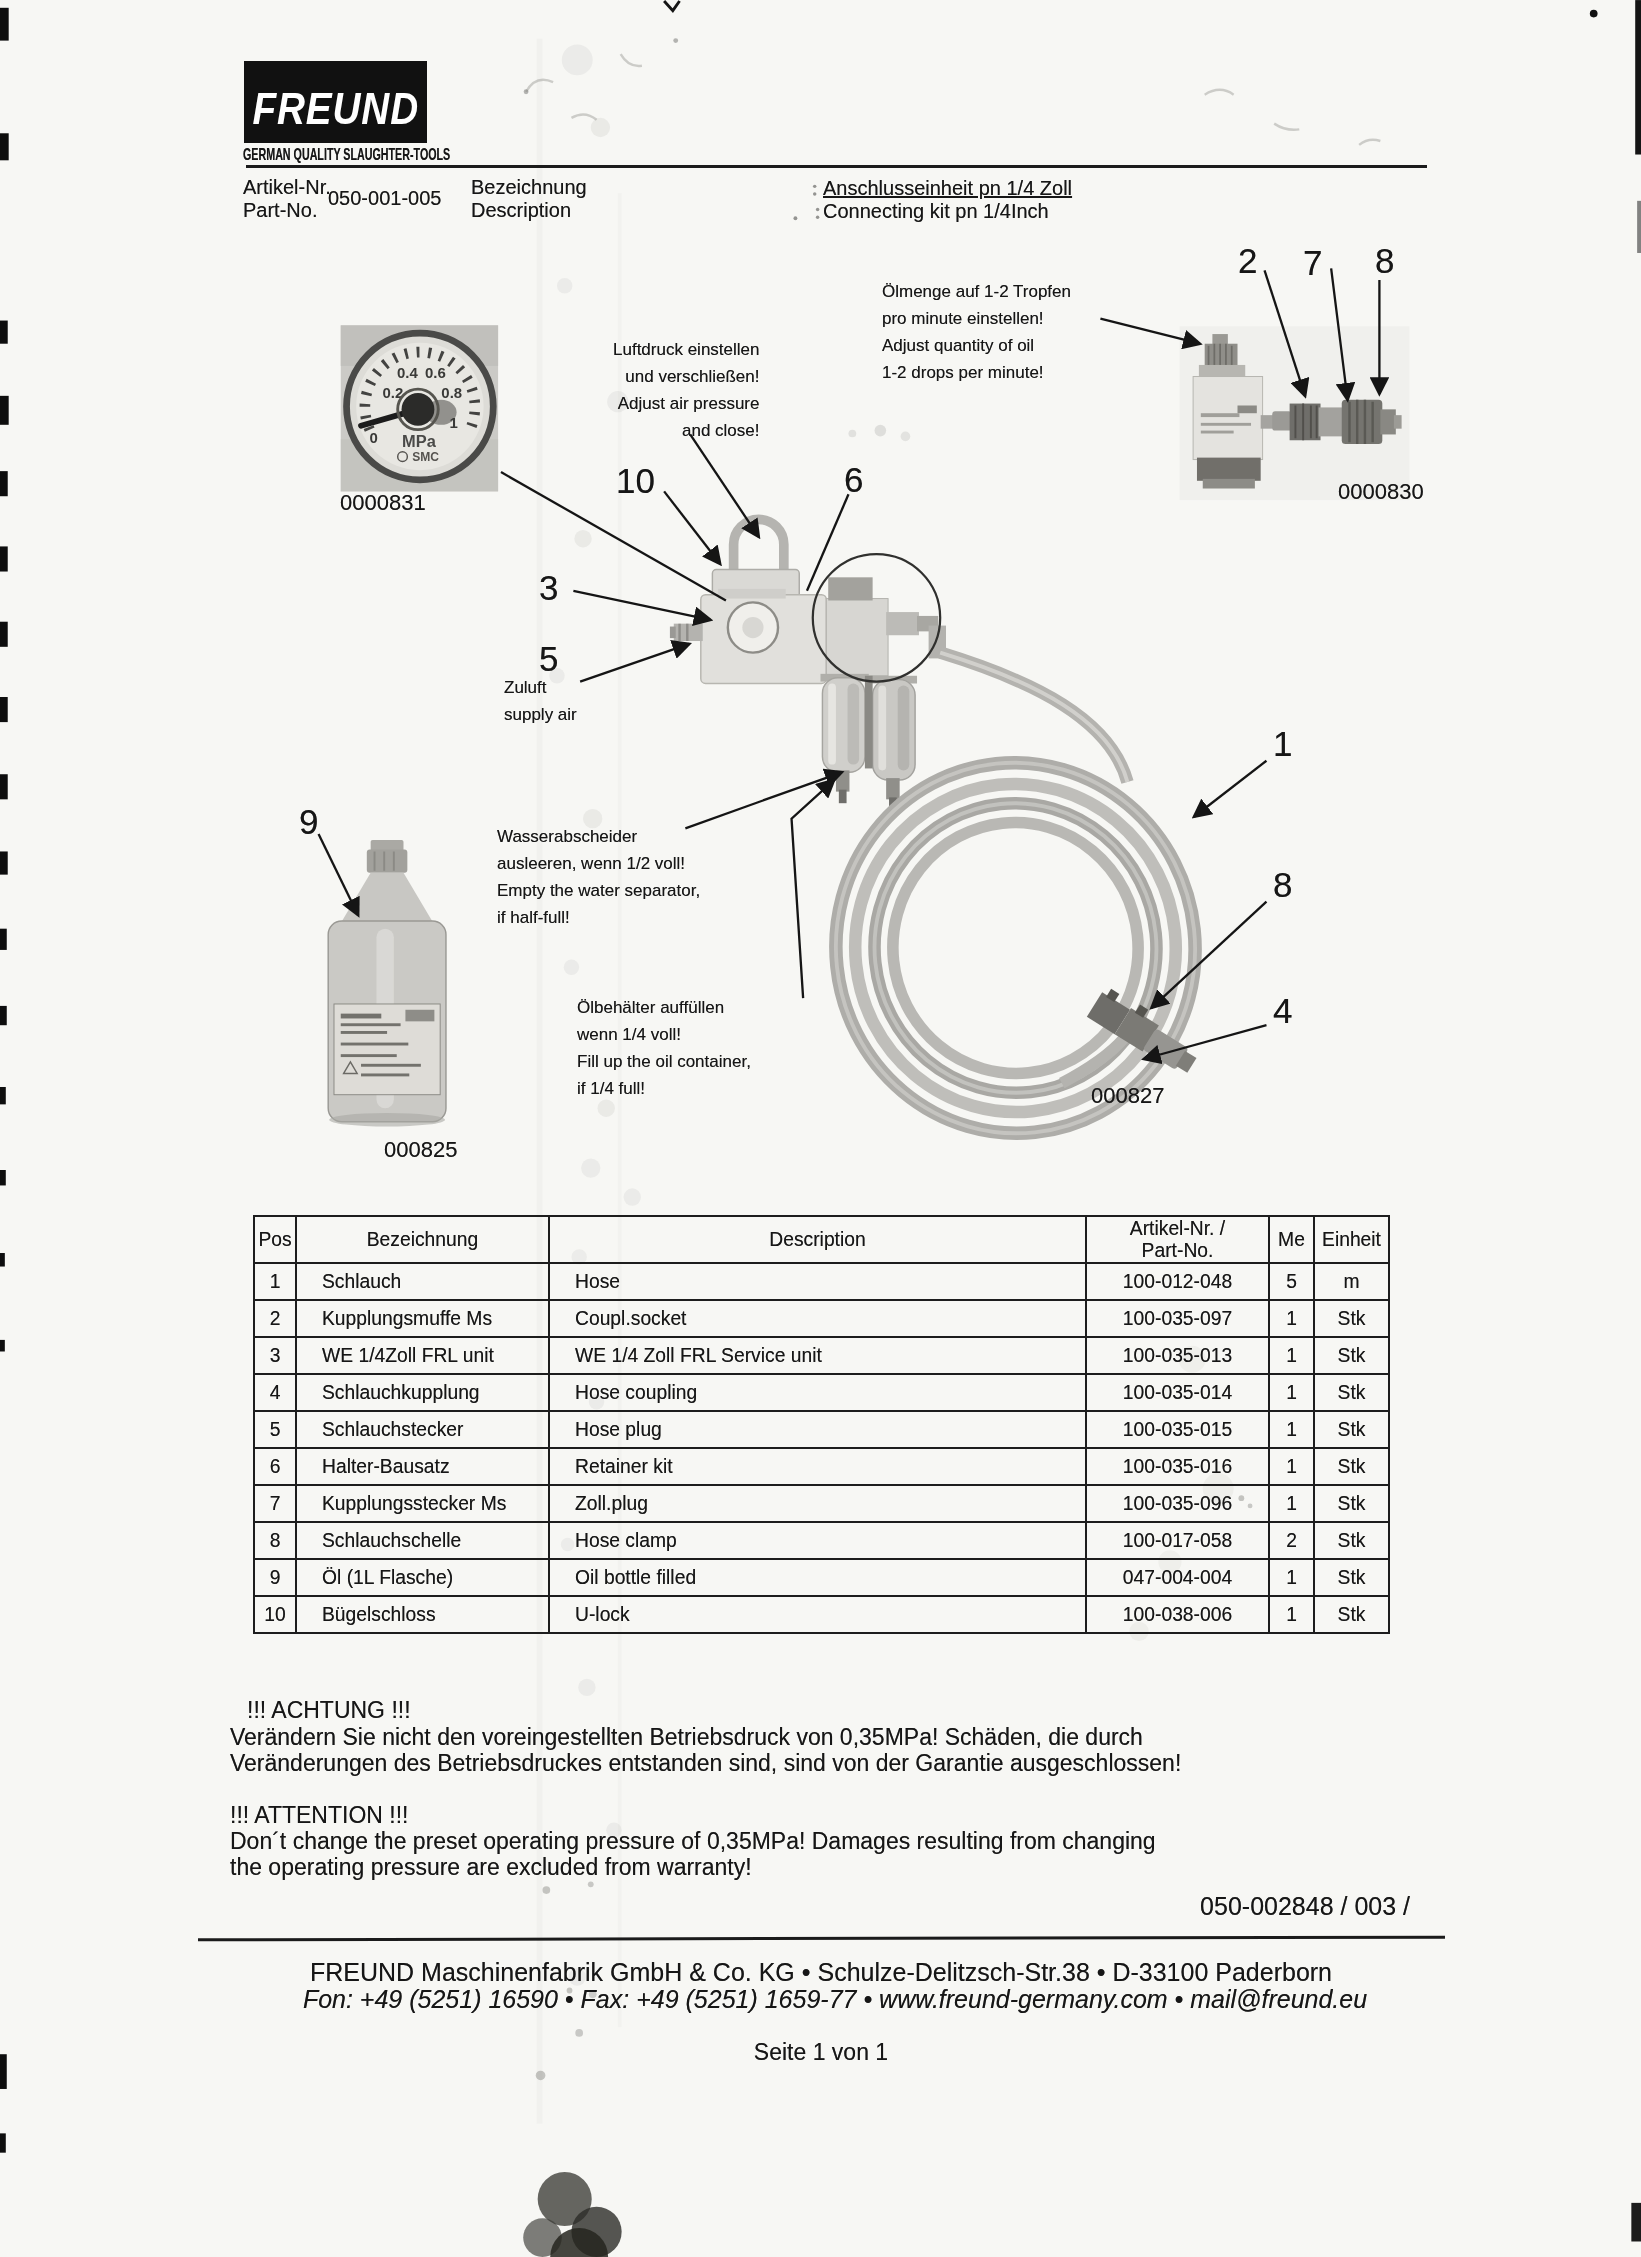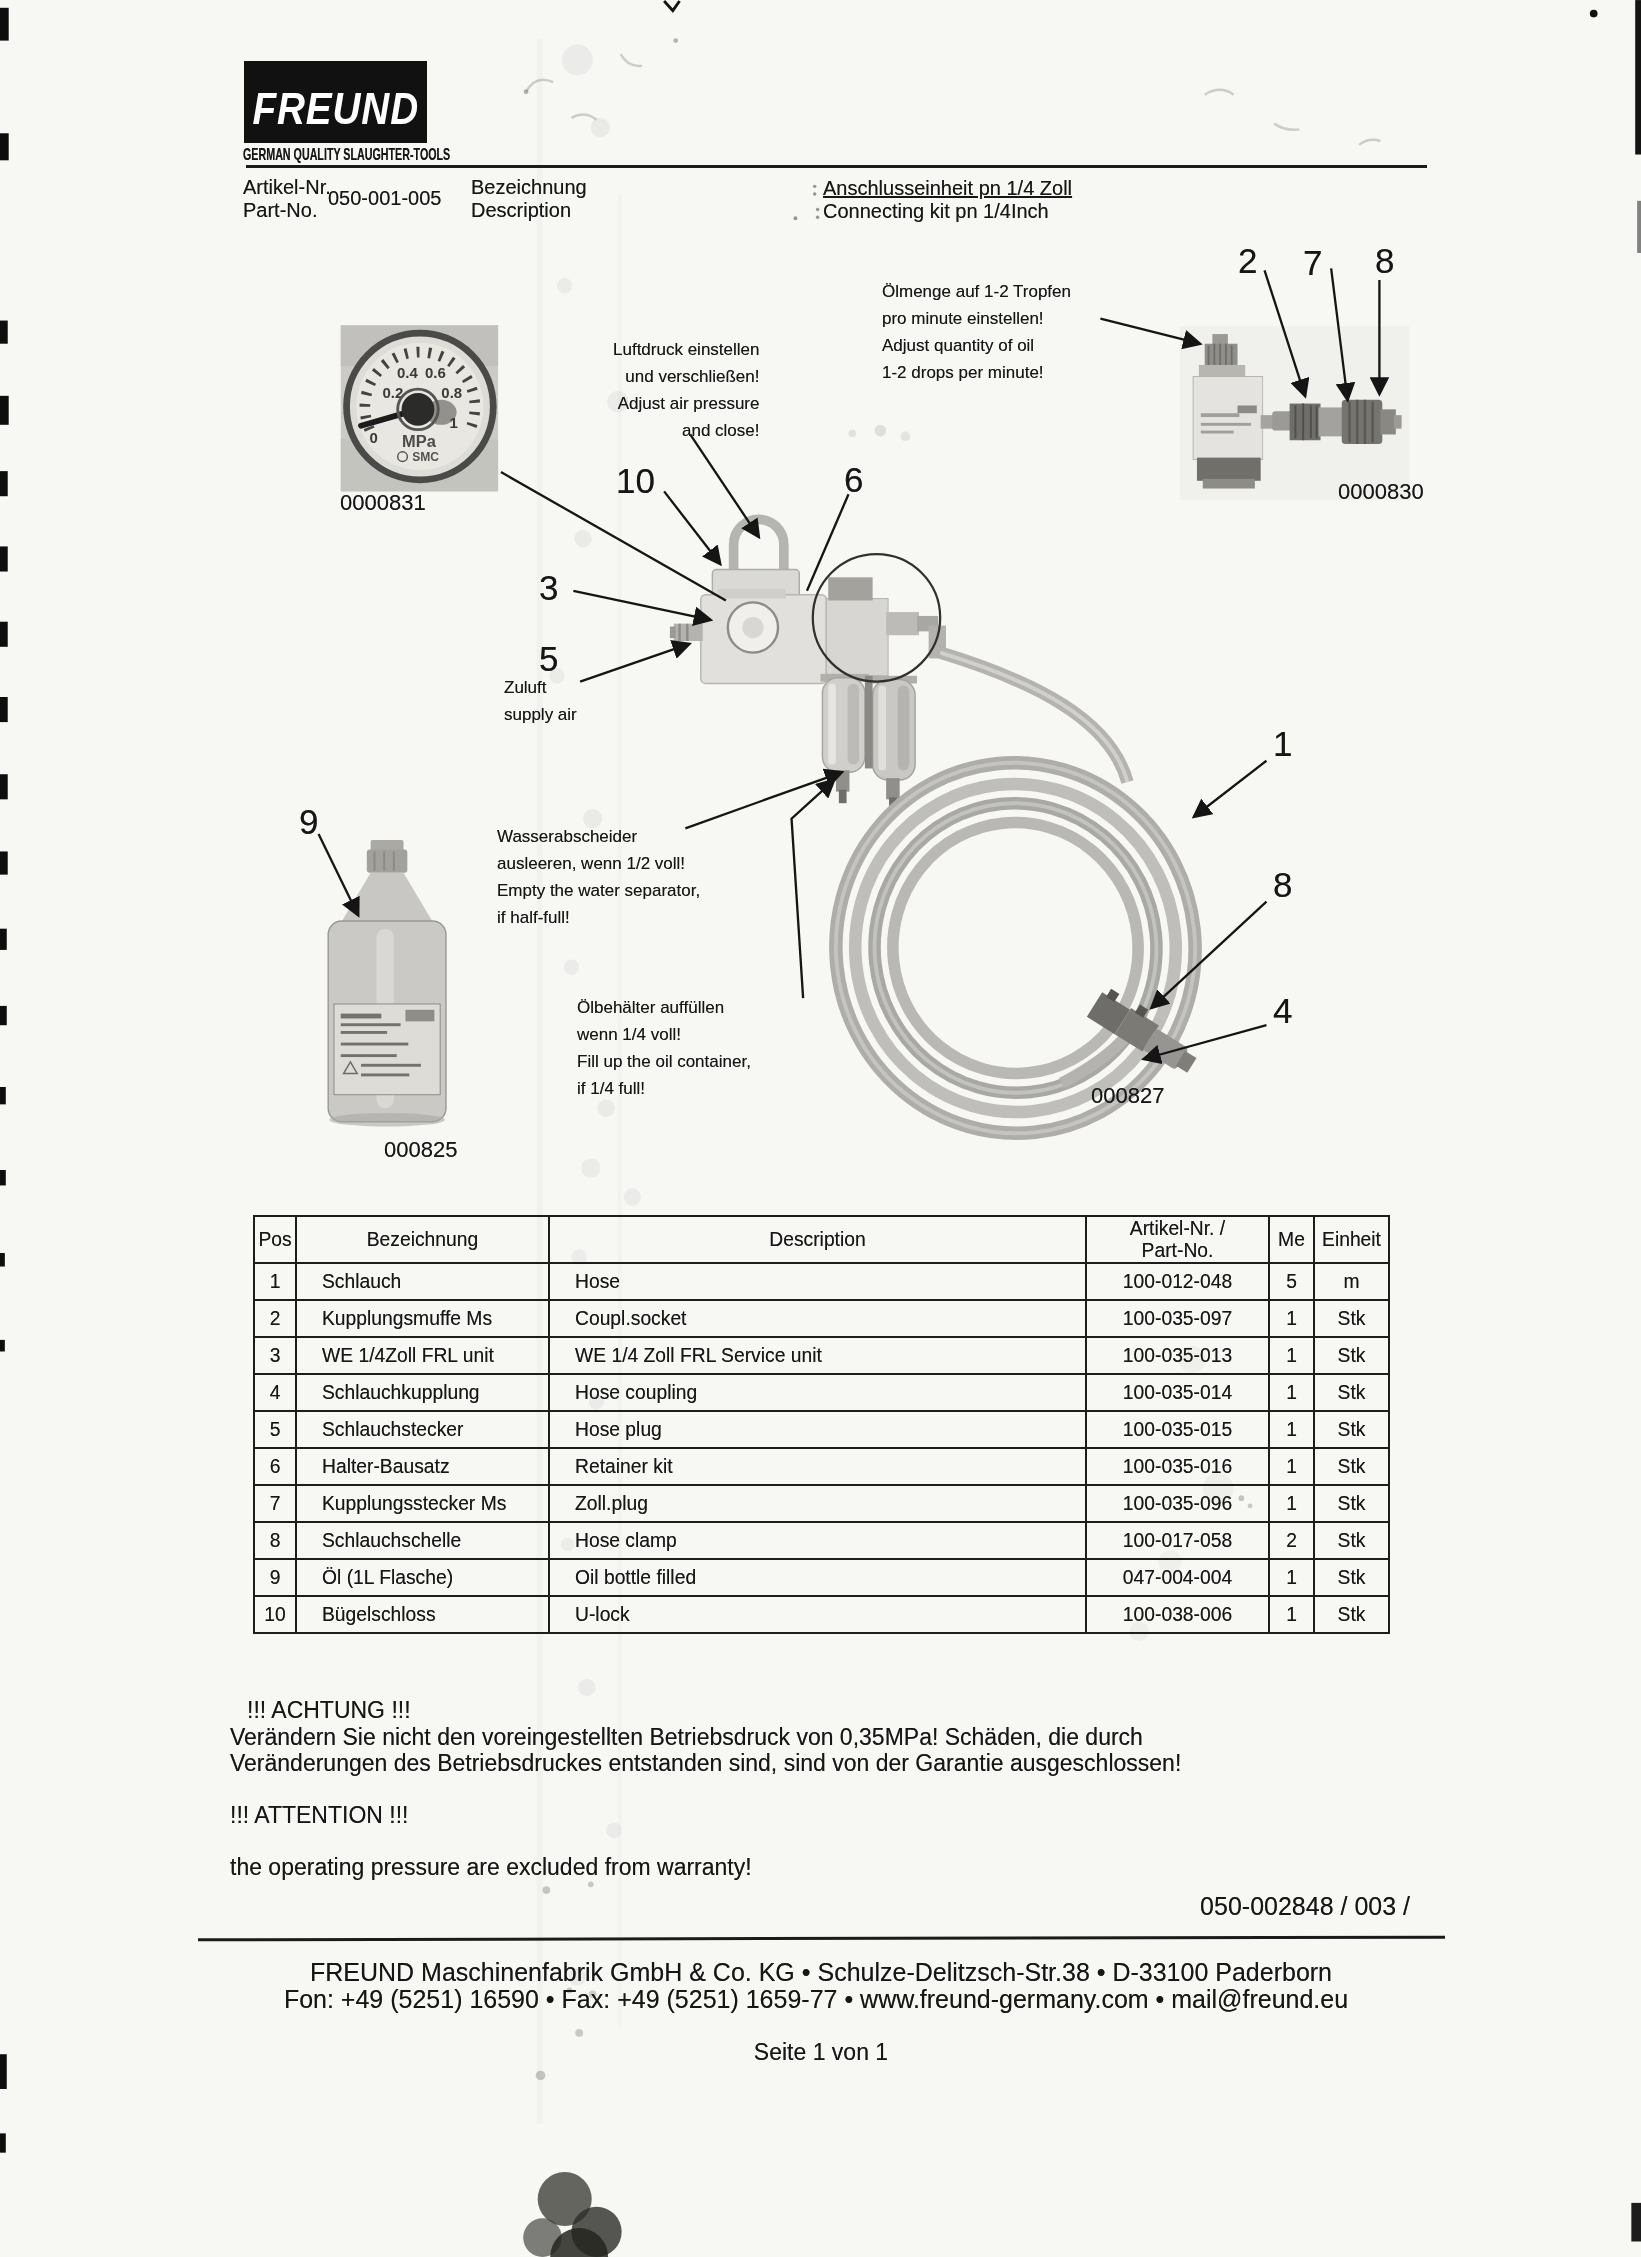--- a/index.html
+++ b/index.html
@@ -443,22 +443,23 @@
         <td>1</td>
           <td>Stk</td>
       </tr>
     </tbody>
   </table>
 
   <div class="abs warn t txt" style="left:230px;top:1697px;margin-left:17px;">!!! ACHTUNG !!!</div>
   <div class="abs warn t txt" style="left:230px;top:1724px;">Verändern Sie nicht den voreingestellten Betriebsdruck von 0,35MPa! Schäden, die durch</div>
   <div class="abs warn t txt" style="left:230px;top:1750px;">Veränderungen des Betriebsdruckes entstanden sind, sind von der Garantie ausgeschlossen!</div>
   <div class="abs warn t txt" style="left:230px;top:1802px;">!!! ATTENTION !!!</div>
+  <div class="abs warn t txt" style="left:230px;top:1828px;">Don´t change the preset operating pressure of 0,35MPa! Damages resulting from changing</div>
   <div class="abs warn t txt" style="left:230px;top:1854px;">the operating pressure are excluded from warranty!</div>
 
   <div class="abs docno t txt" style="left:966px;top:1892px;width:444px;">050-002848 / 003 /</div>
   <div class="abs rule txt" style="left:198px;top:1937px;width:1247px;transform:rotate(-.12deg);"></div>
   <div class="abs foot t txt" style="left:145px;top:1958px;width:1352px;">FREUND Maschinenfabrik GmbH &amp; Co. KG • Schulze-Delitzsch-Str.38 • D-33100 Paderborn</div>
-  <div class="abs foot t txt" style="left:140px;top:1985px;width:1352px;">Fon: +49 (5251) 16590 • Fax: +49 (5251) 1659-77 • www.freund-germany.com • mail@freund.eu</div>
+  <div class="abs foot t txt" style="left:159px;top:1985px;width:1352px;font-style:italic;">Fon: +49 (5251) 16590 • Fax: +49 (5251) 1659-77 • www.freund-germany.com • mail@freund.eu</div>
   <div class="abs pageinfo t txt" style="left:145px;top:2039px;width:1352px;">Seite 1 von 1</div>
 
 </div>
 
 
 </body></html>

